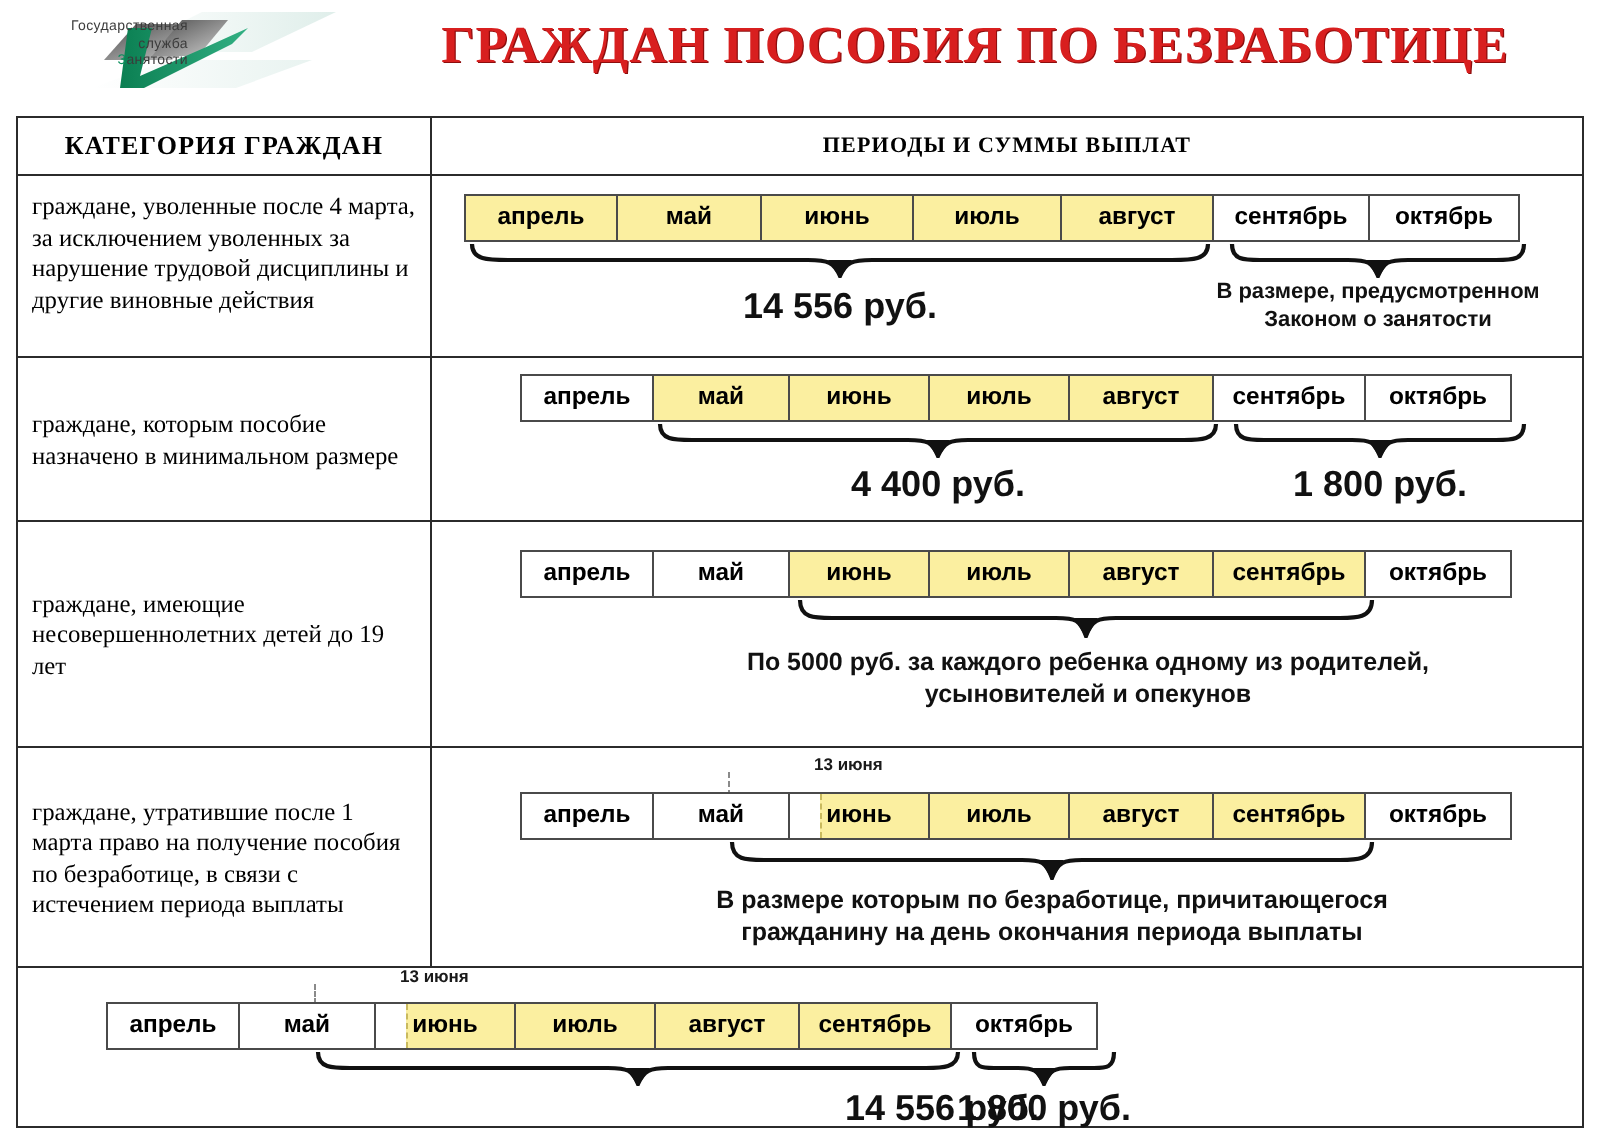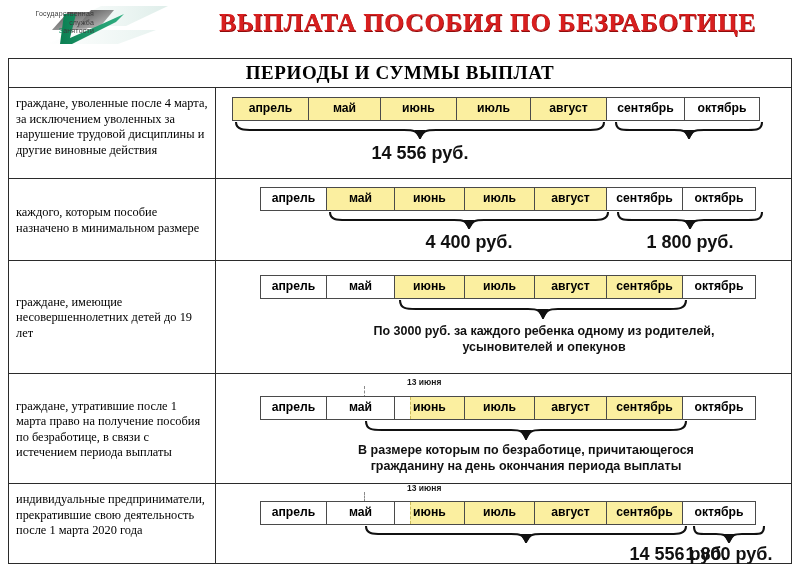--- a/index.html
+++ b/index.html
@@ -83,21 +83,21 @@
     font-size: 13px;
     letter-spacing: .6px;
   }
   .th-per {
     flex: 1;
     display: flex;
     align-items: center;
     justify-content: center;
     font-family: "Liberation Serif", serif;
     font-weight: bold;
-    font-size: 19px;
+    font-size: 11px;
     letter-spacing: .6px;
   }
 
   .row {
     display: flex;
     border-bottom: 1.2px solid #2b2b2b;
     box-sizing: border-box;
   }
   .row:last-child { border-bottom: none; }
 
@@ -226,26 +226,27 @@
       <path d="M85 6 L108 6 L93 24 L70 24 Z" fill="url(#gdark)"></path>
       <path d="M58 10 L70 10 L64 34 L96 20 L118 10 L110 18 L66 40 L54 40 Z" fill="url(#ggreen)"></path>
     </svg>
     <div class="logo-text">
       <span>Государственная</span><br>
       <span>служба</span><br>
       <span class="accent">З</span><span>анятости</span>
     </div>
   </div>
 
-  <div class="page-title">ВЫПЛАТА ПОСОБИЯ ПО БЕЗРАБОТИЦЕ</div>
+  <div class="page-title">ГРАЖДАН ПОСОБИЯ ПО БЕЗРАБОТИЦЕ</div>
 </div>
 
 <div class="table">
 
   <div class="thead">
+    <div class="th-cat">КАТЕГОРИЯ ГРАЖДАН</div>
     <div class="th-per">ПЕРИОДЫ И СУММЫ ВЫПЛАТ</div>
   </div>
 
   <div class="row" style="height:91px">
     <div class="cat-cell">граждане, уволенные после 4 марта, за исключением уволенных за нарушение трудовой дисциплины и другие виновные действия</div>
     <div class="per-cell">
       <div class="strip-wrap">
         <div class="months" style="left:16px;top:9px;">
           <div class="m y" style="width:76px">апрель</div>
           <div class="m y" style="width:72px">май</div>
@@ -263,26 +264,27 @@
           </svg>
         </div>
         <div class="brace" style="left:398px;top:33px;">
           <svg width="150" height="18" viewBox="0 0 150 18">
             <path d="M2 1 C2 9, 8 9, 16 9 L60 9 C70 9, 72 10, 75 17 C78 10, 80 9, 90 9 L134 9 C142 9, 148 9, 148 1" fill="none" stroke="#111" stroke-width="2.1"></path>
             <path d="M69 9 L75 18 L81 9 Z" fill="#111"></path>
           </svg>
         </div>
 
         <div class="amt big" style="left:18px;top:55px;width:372px;">14 556 руб.</div>
+        <div class="amt small" style="left:390px;top:52px;width:166px;">В размере, предусмотренном Законом о занятости</div>
       </div>
     </div>
   </div>
 
   <div class="row" style="height:82px">
-    <div class="cat-cell mid">каждого, которым пособие назначено в минимальном размере</div>
+    <div class="cat-cell mid">граждане, которым пособие назначено в минимальном размере</div>
     <div class="per-cell">
       <div class="strip-wrap">
         <div class="months" style="left:44px;top:8px;">
           <div class="m" style="width:66px">апрель</div>
           <div class="m y" style="width:68px">май</div>
           <div class="m y" style="width:70px">июнь</div>
           <div class="m y" style="width:70px">июль</div>
           <div class="m y" style="width:72px">август</div>
           <div class="m" style="width:76px">сентябрь</div>
           <div class="m" style="width:72px">октябрь</div>
@@ -321,21 +323,21 @@
           <div class="m" style="width:72px">октябрь</div>
         </div>
 
         <div class="brace" style="left:182px;top:38px;">
           <svg width="290" height="20" viewBox="0 0 290 20">
             <path d="M2 1 C2 10, 9 10, 18 10 L130 10 C140 10, 142 11, 145 19 C148 11, 151 10, 160 10 L272 10 C280 10, 288 10, 288 1" fill="none" stroke="#111" stroke-width="2.1"></path>
             <path d="M139 10 L145 20 L151 10 Z" fill="#111"></path>
           </svg>
         </div>
 
-        <div class="amt mid" style="left:130px;top:62px;width:396px;">По 3000 руб. за  каждого ребенка одному из родителей, усыновителей и опекунов</div>
+        <div class="amt mid" style="left:130px;top:62px;width:396px;">По 5000 руб. за  каждого ребенка одному из родителей, усыновителей и опекунов</div>
       </div>
     </div>
   </div>
 
   <div class="row" style="height:110px">
     <div class="cat-cell mid">граждане, утратившие после 1 марта право на получение пособия по безработице, в связи с истечением периода выплаты</div>
     <div class="per-cell">
       <div class="strip-wrap">
 
         <div class="daymark" style="left:148px;top:3px;">13 июня</div>
@@ -357,21 +359,20 @@
             <path d="M156 10 L162 20 L168 10 Z" fill="#111"></path>
           </svg>
         </div>
 
         <div class="amt mid" style="left:138px;top:68px;width:344px;">В размере которым по безработице,  причитающегося  гражданину  на  день  окончания периода выплаты</div>
       </div>
     </div>
   </div>
 
   <div class="row" style="height:79px">
-    <div class="cat-cell">индивидуальные предприниматели, прекратившие свою деятельность после 1 марта 2020 года</div>
     <div class="per-cell">
       <div class="strip-wrap">
 
         <div class="daymark" style="left:148px;top:-1px;">13 июня</div>
         <div class="daymark-line" style="left:148px;top:8px;height:10px;"></div>
 
         <div class="months" style="left:44px;top:17px;">
           <div class="m" style="width:66px">апрель</div>
           <div class="m" style="width:68px">май</div>
           <div class="m half" style="width:70px">июнь</div>

